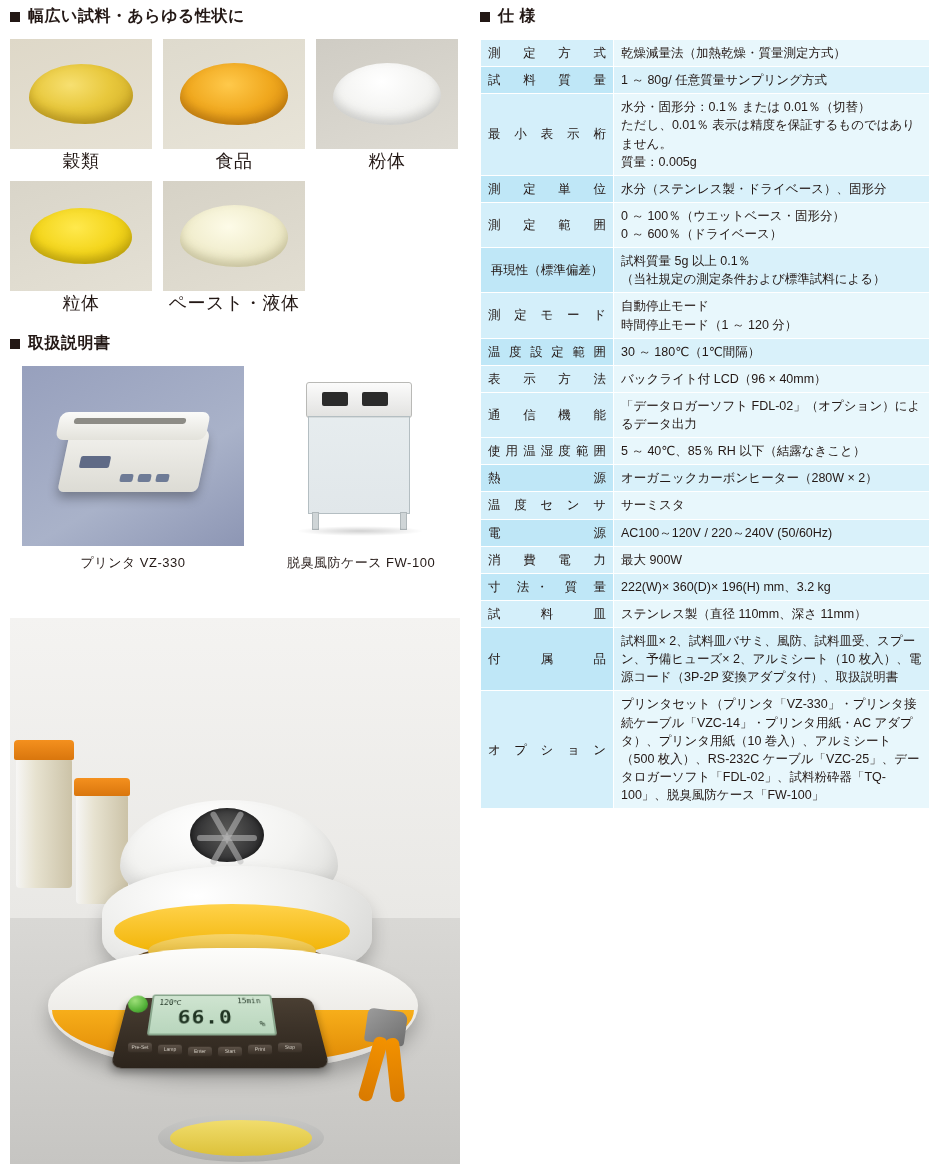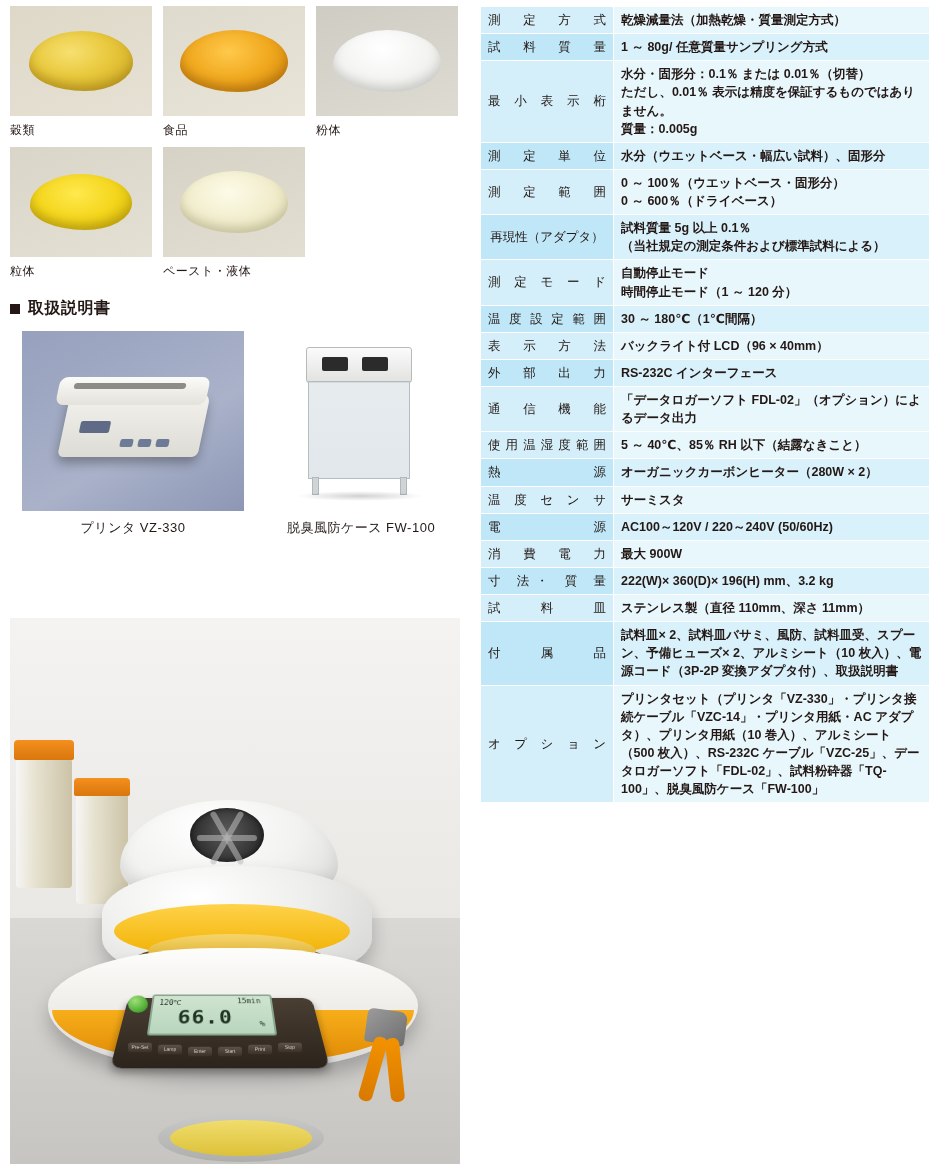--- a/index.html
+++ b/index.html
@@ -62,23 +62,22 @@
   }
   .sample:nth-child(3n) { margin-right: 0; }
   .photo {
     width: 142px;
     height: 110px;
     position: relative;
     overflow: hidden;
     background: #ded9cf;
   }
   .caption {
-    text-align: left;
-    font-size: 12px;
-    padding-top: 6px;
+    text-align: center;
+    font-size: 18px;
     letter-spacing: 0.5px;
   }
   
   .bg-grain  { background: linear-gradient(160deg,#ded8c8 0%,#e6e1d4 100%); }
   .bg-food   { background: linear-gradient(160deg,#dedacd 0%,#e8e4d8 100%); }
   .bg-chem   { background: linear-gradient(160deg,#ddd9cb 0%,#e7e3d6 100%); }
   .bg-powder { background: linear-gradient(160deg,#cfccc4 0%,#dedbd3 100%); }
   .bg-gran   { background: linear-gradient(160deg,#d9d5c9 0%,#e4e0d4 100%); }
   .bg-paste  { background: linear-gradient(160deg,#d6d2c6 0%,#e2ded2 100%); }
 
@@ -429,32 +428,35 @@
   td.k {
     width: 118px;
     background: #d4effa;
     text-align: justify;
     text-align-last: justify;
     white-space: nowrap;
     letter-spacing: 0px;
   }
   td.v {
     background: #e8f7fc;
-    font-weight: bold;
   }
   tr.alt td.k { background: #bfe7f7; }
   tr.alt td.v { background: #d9f1fa; }
 </style>
 </head>
 <body>
 
 <div class="page">
 
   <div class="col-left">
 
+    <div class="sec-head">
+      <span class="marker"></span>
+      <span>幅広い試料・あらゆる性状に</span>
+    </div>
 
     <div class="samples">
 
       <div class="sample">
         <div class="photo bg-grain">
           <div class="blob blob-yellow"></div>
         </div>
         <div class="caption">穀類</div>
       </div>
 
@@ -570,68 +572,68 @@
     <div class="pliers-head"></div>
     <div class="pliers-h"></div>
     <div class="pliers-h2"></div>
 
     <div class="hero-dish"></div>
     <div class="hero-dish-in"></div>
   </div>
 
   <div class="col-right">
 
+    <div class="sec-head">
+      <span class="marker"></span>
+      <span>仕 様</span>
+    </div>
 
     <table class="spec">
       <tbody>
         <tr>
           <td class="k">測 定 方 式</td>
           <td class="v">乾燥減量法（加熱乾燥・質量測定方式）</td>
         </tr>
         <tr class="alt">
           <td class="k">試 料 質 量</td>
           <td class="v">1 ～ 80g/ 任意質量サンプリング方式</td>
         </tr>
         <tr>
           <td class="k">最 小 表 示 桁</td>
           <td class="v" style="white-space:pre-line;">水分・固形分：0.1％ または 0.01％（切替）
 ただし、0.01％ 表示は精度を保証するものではありません。
 質量：0.005g</td>
         </tr>
         <tr class="alt">
           <td class="k">測 定 単 位</td>
-          <td class="v">水分（ウエットベース・幅広い試料）、固形分</td>
+          <td class="v">水分（ステンレス製・ドライベース）、固形分</td>
         </tr>
         <tr>
           <td class="k">測 定 範 囲</td>
           <td class="v" style="white-space:pre-line;">0 ～ 100％（ウエットベース・固形分）
 0 ～ 600％（ドライベース）</td>
         </tr>
         <tr class="alt">
-          <td class="k" style="text-align-last:center;">再現性（アダプタ）</td>
+          <td class="k" style="text-align-last:center;">再現性（標準偏差）</td>
           <td class="v" style="white-space:pre-line;">試料質量 5g 以上 0.1％
 （当社規定の測定条件および標準試料による）</td>
         </tr>
         <tr>
           <td class="k">測 定 モ ー ド</td>
           <td class="v" style="white-space:pre-line;">自動停止モード
 時間停止モード（1 ～ 120 分）</td>
         </tr>
         <tr class="alt">
           <td class="k">温 度 設 定 範 囲</td>
           <td class="v">30 ～ 180℃（1℃間隔）</td>
         </tr>
         <tr>
           <td class="k">表 示 方 法</td>
           <td class="v">バックライト付 LCD（96 × 40mm）</td>
         </tr>
-        <tr class="alt">
-          <td class="k">外 部 出 力</td>
-          <td class="v">RS-232C インターフェース</td>
-        </tr>
         <tr>
           <td class="k">通 信 機 能</td>
           <td class="v">「データロガーソフト FDL-02」（オプション）によるデータ出力</td>
         </tr>
         <tr>
           <td class="k">使用温湿度範囲</td>
           <td class="v">5 ～ 40℃、85％ RH 以下（結露なきこと）</td>
         </tr>
         <tr class="alt">
           <td class="k">熱　　　　源</td>

